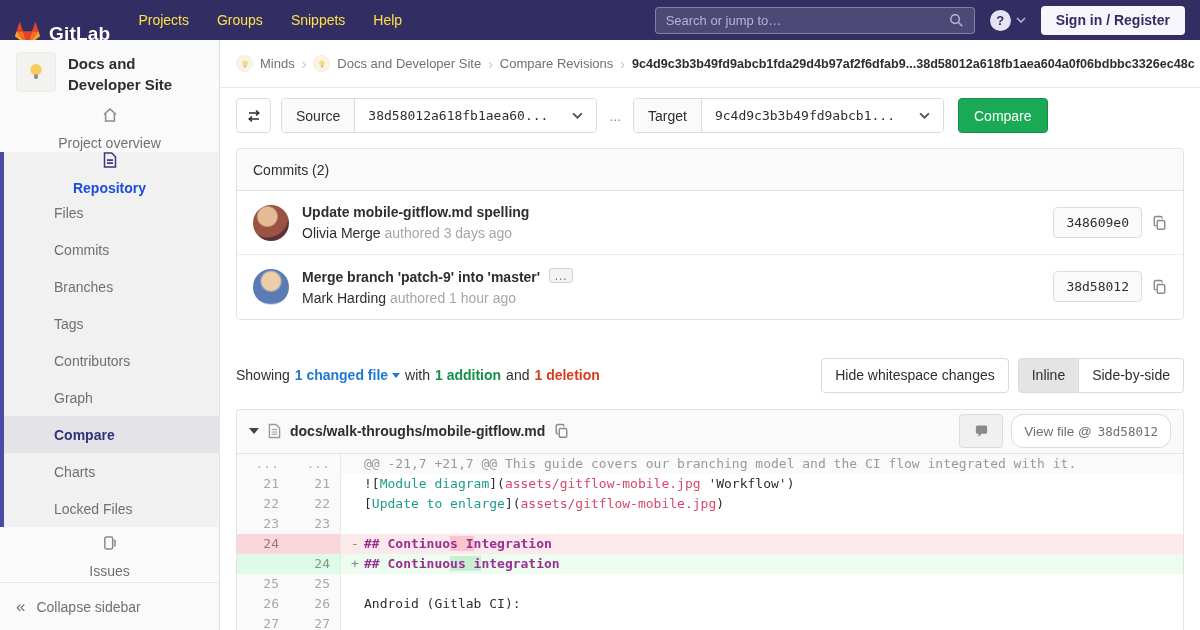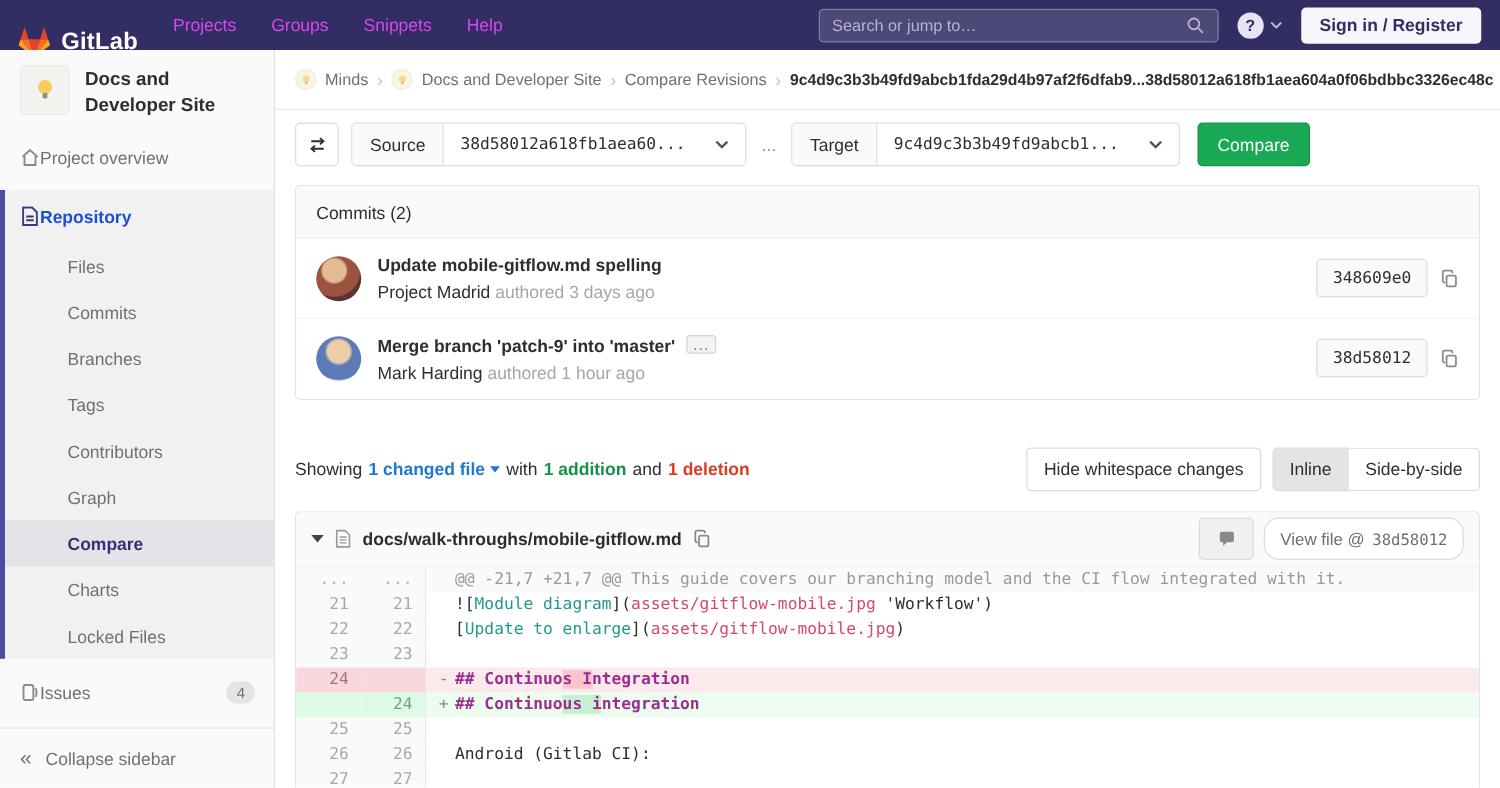--- a/index.html
+++ b/index.html
@@ -8,35 +8,35 @@
     font-family: "Liberation Sans", "DejaVu Sans", sans-serif;
     font-size: 14px; color: #2e2e2e; background: #fff;
   }
   a { text-decoration: none; }
 
   
   .navbar { height: 40px; background: #322e63; display: flex; align-items: center; padding: 0 15px; }
   .brand { display: flex; align-items: center; gap: 9px; margin-right: 28px; margin-top: 28px; }
   .brand-text { color: #fff; font-size: 19px; font-weight: bold; letter-spacing: .2px; }
   .nav-links { display: flex; align-items: center; }
-  .nav-link { color: #d946ef; font-size: 14px; font-weight: 500; margin-right: 28px; cursor: pointer; }
+  .nav-link { color: #fde047; font-size: 14px; font-weight: 500; margin-right: 28px; cursor: pointer; }
   .nav-spacer { flex: 1; }
   .search-box { width: 320px; height: 27px; background: rgba(255,255,255,.13); border: 1px solid rgba(255,255,255,.30); border-radius: 4px; display: flex; align-items: center; padding: 0 10px; }
   .search-input { flex: 1; background: transparent; border: none; outline: none; color: #fff; font-size: 13px; font-family: "Liberation Sans", sans-serif; }
   .search-input::placeholder { color: #b7b3d1; }
   .help-wrap { display: flex; align-items: center; gap: 5px; margin: 0 15px; cursor: pointer; }
   .help-circle { width: 21px; height: 21px; border-radius: 50%; background: #e6e3f5; color: #322e63; font-weight: bold; font-size: 13px; display: flex; align-items: center; justify-content: center; }
   .signin-btn { background: #f7f6fc; color: #322e63; font-weight: bold; font-size: 14px; border: none; border-radius: 4px; height: 29px; padding: 0 15px; cursor: pointer; font-family: "Liberation Sans", sans-serif; }
 
   
   .sidebar { position: fixed; left: 0; top: 40px; bottom: 0; width: 220px; background: #fafafa; border-right: 1px solid #e1e1e1; }
   .context-header { display: flex; gap: 12px; padding: 12px 16px; align-items: flex-start; }
   .project-avatar { width: 40px; height: 40px; border-radius: 4px; background: #f4f2ee; border: 1px solid #ececec; display: flex; align-items: center; justify-content: center; flex-shrink: 0; }
   .project-title { font-weight: bold; font-size: 15px; color: #2e2e2e; line-height: 21px; padding-top: 1px; }
-  .side-item { height: 37px; display: flex; align-items: center; gap: 0; padding: 0 15px; color: #707070; font-size: 14px; cursor: pointer; }
+  .side-item { height: 37px; display: flex; align-items: center; gap: 12px; padding: 0 15px; color: #707070; font-size: 14px; cursor: pointer; flex-direction: column; }
   .side-item .icn { width: 17px; display: flex; justify-content: center; flex-shrink: 0; }
   .repo-section { position: relative; background: #f1f1f1; margin-top: 8px; }
   .accent-bar { position: absolute; left: 0; top: 0; bottom: 0; width: 4px; background: #4b4ba3; }
   .repo-head { height: 42px; color: #1d4ed8; font-weight: bold; }
   .sub-item { height: 37px; display: flex; align-items: center; padding-left: 54px; color: #707070; font-size: 14px; cursor: pointer; }
   .sub-item.active { background: #e4e4e8; color: #333177; font-weight: bold; }
   .issues-row { margin-top: 8px; }
   .count-badge { margin-left: auto; background: #e4e4e4; border-radius: 10px; padding: 2px 8px; font-size: 12px; color: #707070; }
   .collapse-row { position: absolute; bottom: 0; left: 0; right: 0; height: 48px; border-top: 1px solid #e8e8e8; display: flex; align-items: center; gap: 11px; padding: 0 16px; color: #707070; font-size: 14px; cursor: pointer; background: #fafafa; }
   .collapse-glyph { font-size: 17px; color: #707070; }
@@ -286,21 +286,21 @@
     </div>
 
     <section class="panel">
       <div class="panel-head">Commits (2)</div>
 
       <div class="commit-row">
         <div class="commit-avatar avatar-0"></div>
         <div class="commit-main">
           <a class="commit-title">Update mobile-gitflow.md spelling</a>
           <div class="commit-meta">
-            <a class="commit-author">Project Madrid</a>
+            <a class="commit-author">Olivia Merge</a>
             <span class="commit-when">authored 3 days ago</span>
           </div>
         </div>
         <div class="commit-right">
           <span class="sha-box">348609e0</span>
           <button class="copy-btn">
             <svg width="15" height="16" viewBox="0 0 16 16" fill="none" stroke="#8a8a8a" stroke-width="1.5">
               <rect x="5.6" y="5.4" width="8" height="9.2" rx="1.4"></rect>
               <path d="M10.6 3.2v-.7A1.5 1.5 0 0 0 9.1 1H3.9a1.5 1.5 0 0 0-1.5 1.5v7a1.5 1.5 0 0 0 1.5 1.5h.6"></path>
             </svg>

